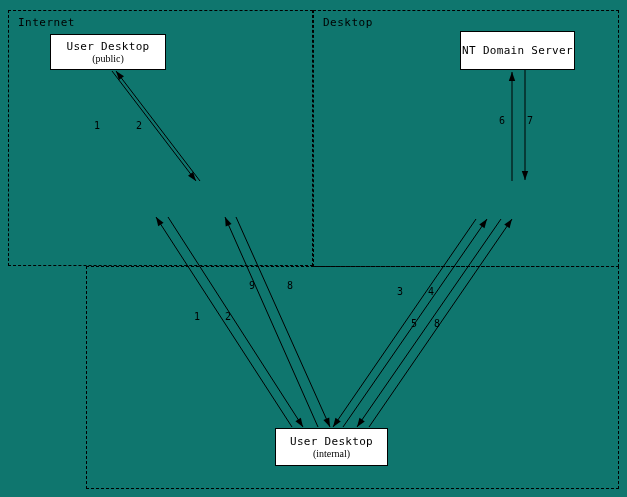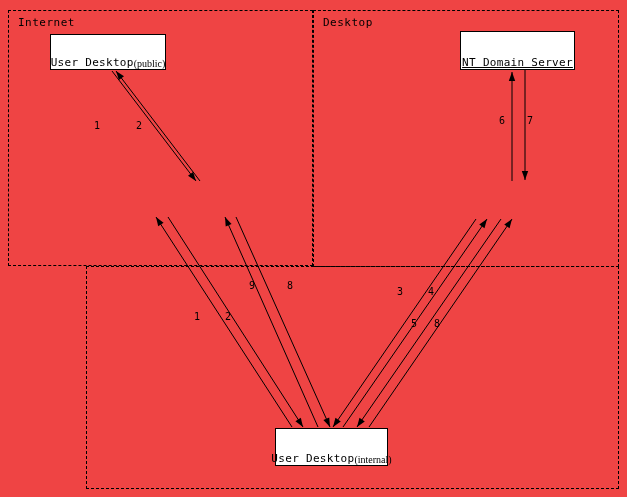--- a/index.html
+++ b/index.html
@@ -8,21 +8,21 @@
     padding: 0;
     background: #ffffff;
   }
   body {
     font-family: "DejaVu Sans Mono", "Liberation Mono", monospace;
   }
   #canvas {
     position: relative;
     width: 627px;
     height: 497px;
-    background: #ef4444;
+    background: #0f766e;
     overflow: hidden;
   }
   .zone {
     position: absolute;
     border: 1px dashed #000000;
     box-sizing: border-box;
     background: transparent;
   }
   .zone-label {
     position: absolute;
@@ -31,22 +31,22 @@
     color: #000000;
     white-space: nowrap;
     letter-spacing: 0.5px;
   }
   .node {
     position: absolute;
     border: 1px solid #000000;
     background: #ffffff;
     box-sizing: border-box;
     display: flex;
-    flex-direction: row;
-    align-items: flex-end;
+    flex-direction: column;
+    align-items: center;
     justify-content: center;
     z-index: 5;
   }
   .node-title {
     font-family: "DejaVu Sans Mono", "Liberation Mono", monospace;
     font-size: 11px;
     color: #000000;
     white-space: nowrap;
     letter-spacing: 0.3px;
     line-height: 13px;
@@ -115,21 +115,21 @@
       <line x1="501" y1="219" x2="357" y2="427" stroke="#000000" stroke-width="1"></line>
       <polygon points="357,427 364.75390482273286,421.421742207463 359.4918747962127,417.778798342949" fill="#000000"></polygon>
     </svg>
 
   <div class="node" id="node-user-desktop-public" style="left: 50px; top: 34px; width: 116px; height: 36px;">
     <span class="node-title">User Desktop</span>
     <span class="node-sub">(public)</span>
   </div>
 
 
-  <div class="node" id="node-nt-domain-server" style="left: 460px; top: 31px; width: 115px; height: 39px; text-decoration: underline;">
+  <div class="node" id="node-nt-domain-server" style="left: 460px; top: 31px; width: 115px; height: 39px;">
     <span class="node-title">NT Domain Server</span>
   </div>
 
 
   <div class="node" id="node-user-desktop-internal" style="left: 275px; top: 428px; width: 113px; height: 38px;">
     <span class="node-title">User Desktop</span>
     <span class="node-sub">(internal)</span>
   </div>
 
   <span class="edge-label" style="left: 94px; top: 120px;">1</span>

